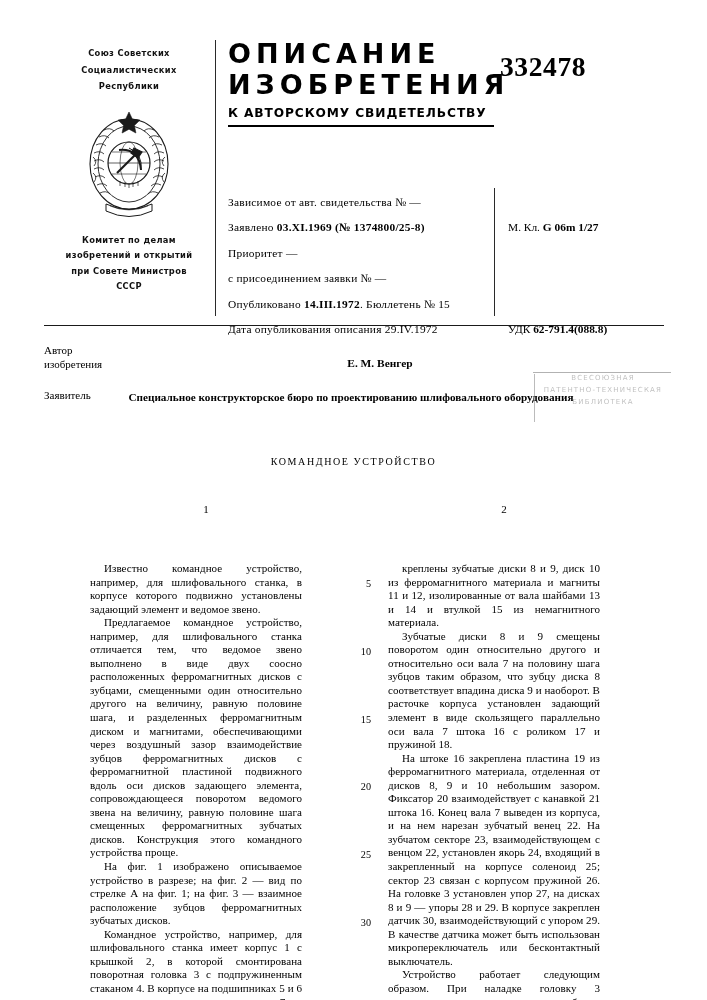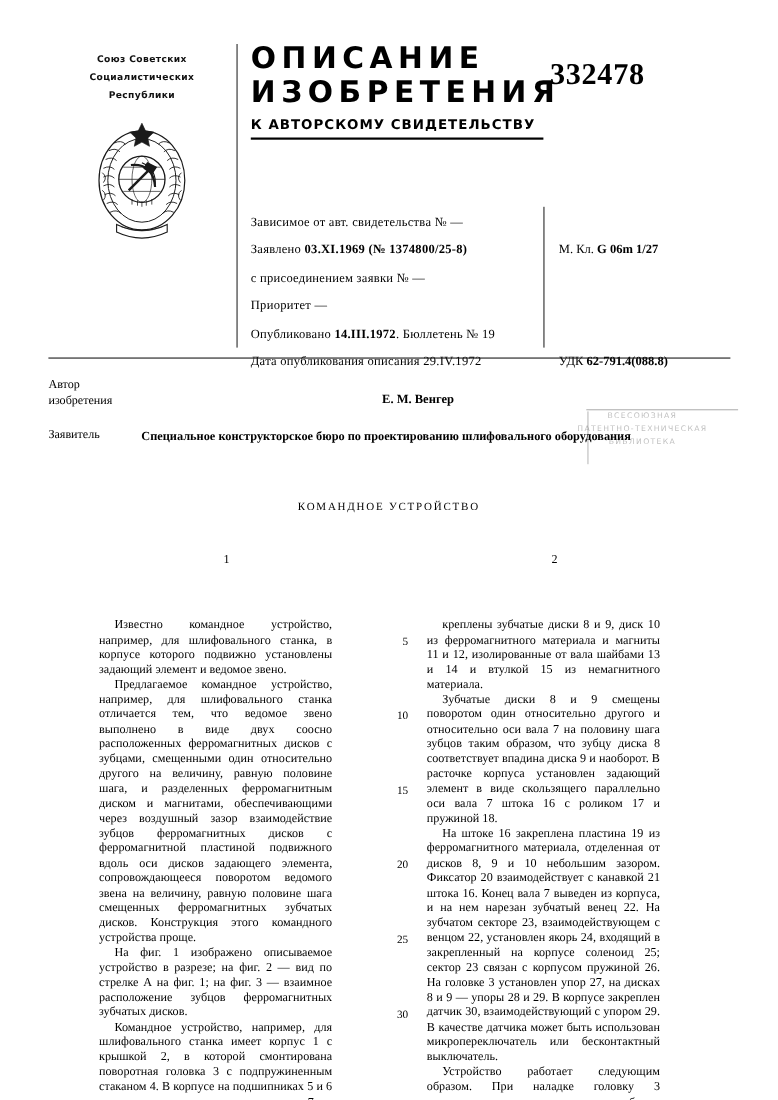--- a/index.html
+++ b/index.html
@@ -157,21 +157,21 @@
     left: 126px; top: 49px;
     width: 450px;
     text-align: center;
     font-size: 11.2px;
     font-weight: bold;
     line-height: 16px;
   }
   
   .stamp {
     position: absolute;
-    left: 514px; top: 372px;
+    left: 533px; top: 372px;
     width: 140px; height: 52px;
     opacity: 0.30;
     font-family: "DejaVu Sans", "Liberation Sans", sans-serif;
     font-size: 7px;
     line-height: 12px;
     letter-spacing: 1.2px;
     color: #2b2b2b;
     text-align: center;
     overflow: hidden;
     filter: blur(0.4px);
@@ -318,46 +318,52 @@
 
           <g stroke-width="0.8" fill="none">
             <path d="M7 50 q5 4 1 9"></path>
               <path d="M7 66 q5 4 1 9"></path>
             <path d="M79 50 q-5 4 -1 9"></path>
               <path d="M79 66 q-5 4 -1 9"></path>
           </g>
         </svg>
       </div>
 
+      <div class="committee">
+        <div class="state-line">Комитет по делам</div>
+        <div class="state-line">изобретений и открытий</div>
+        <div class="state-line">при Совете Министров</div>
+        <div class="state-line">СССР</div>
+      </div>
     </div>
 
     <div class="title-block">
       <div class="big-title">ОПИСАНИЕ</div>
       <div class="big-title">ИЗОБРЕТЕНИЯ</div>
       <div class="sub-title">К АВТОРСКОМУ СВИДЕТЕЛЬСТВУ</div>
       <div class="title-rule"></div>
     </div>
 
     <div class="patent-number">332478</div>
 
     <div class="biblio">
       <div>
         <span>Зависимое от авт. свидетельства № </span><span>—</span>
       </div>
       <div>
         <span>Заявлено </span><b>03.XI.1969</b><b> (№ 1374800/25-8)</b>
       </div>
       <div>
+        <span>Приоритет </span><span>—</span>
+      </div>
+      <div>
         <span>с присоединением заявки № </span><span>—</span>
       </div>
       <div>
-        <span>Приоритет </span><span>—</span>
-      </div>
-      <div>
-        <span>Опубликовано </span><b>14.III.1972</b><span>. Бюллетень № 19</span>
+        <span>Опубликовано </span><b>14.III.1972</b><span>. Бюллетень № 15</span>
       </div>
       <div>
         <span>Дата опубликования описания 29.IV.1972</span>
       </div>
     </div>
 
     <div class="biblio-right">
       <div class="br-row">&nbsp;</div>
       <div class="br-row">
         <span>М. Кл.</span>

